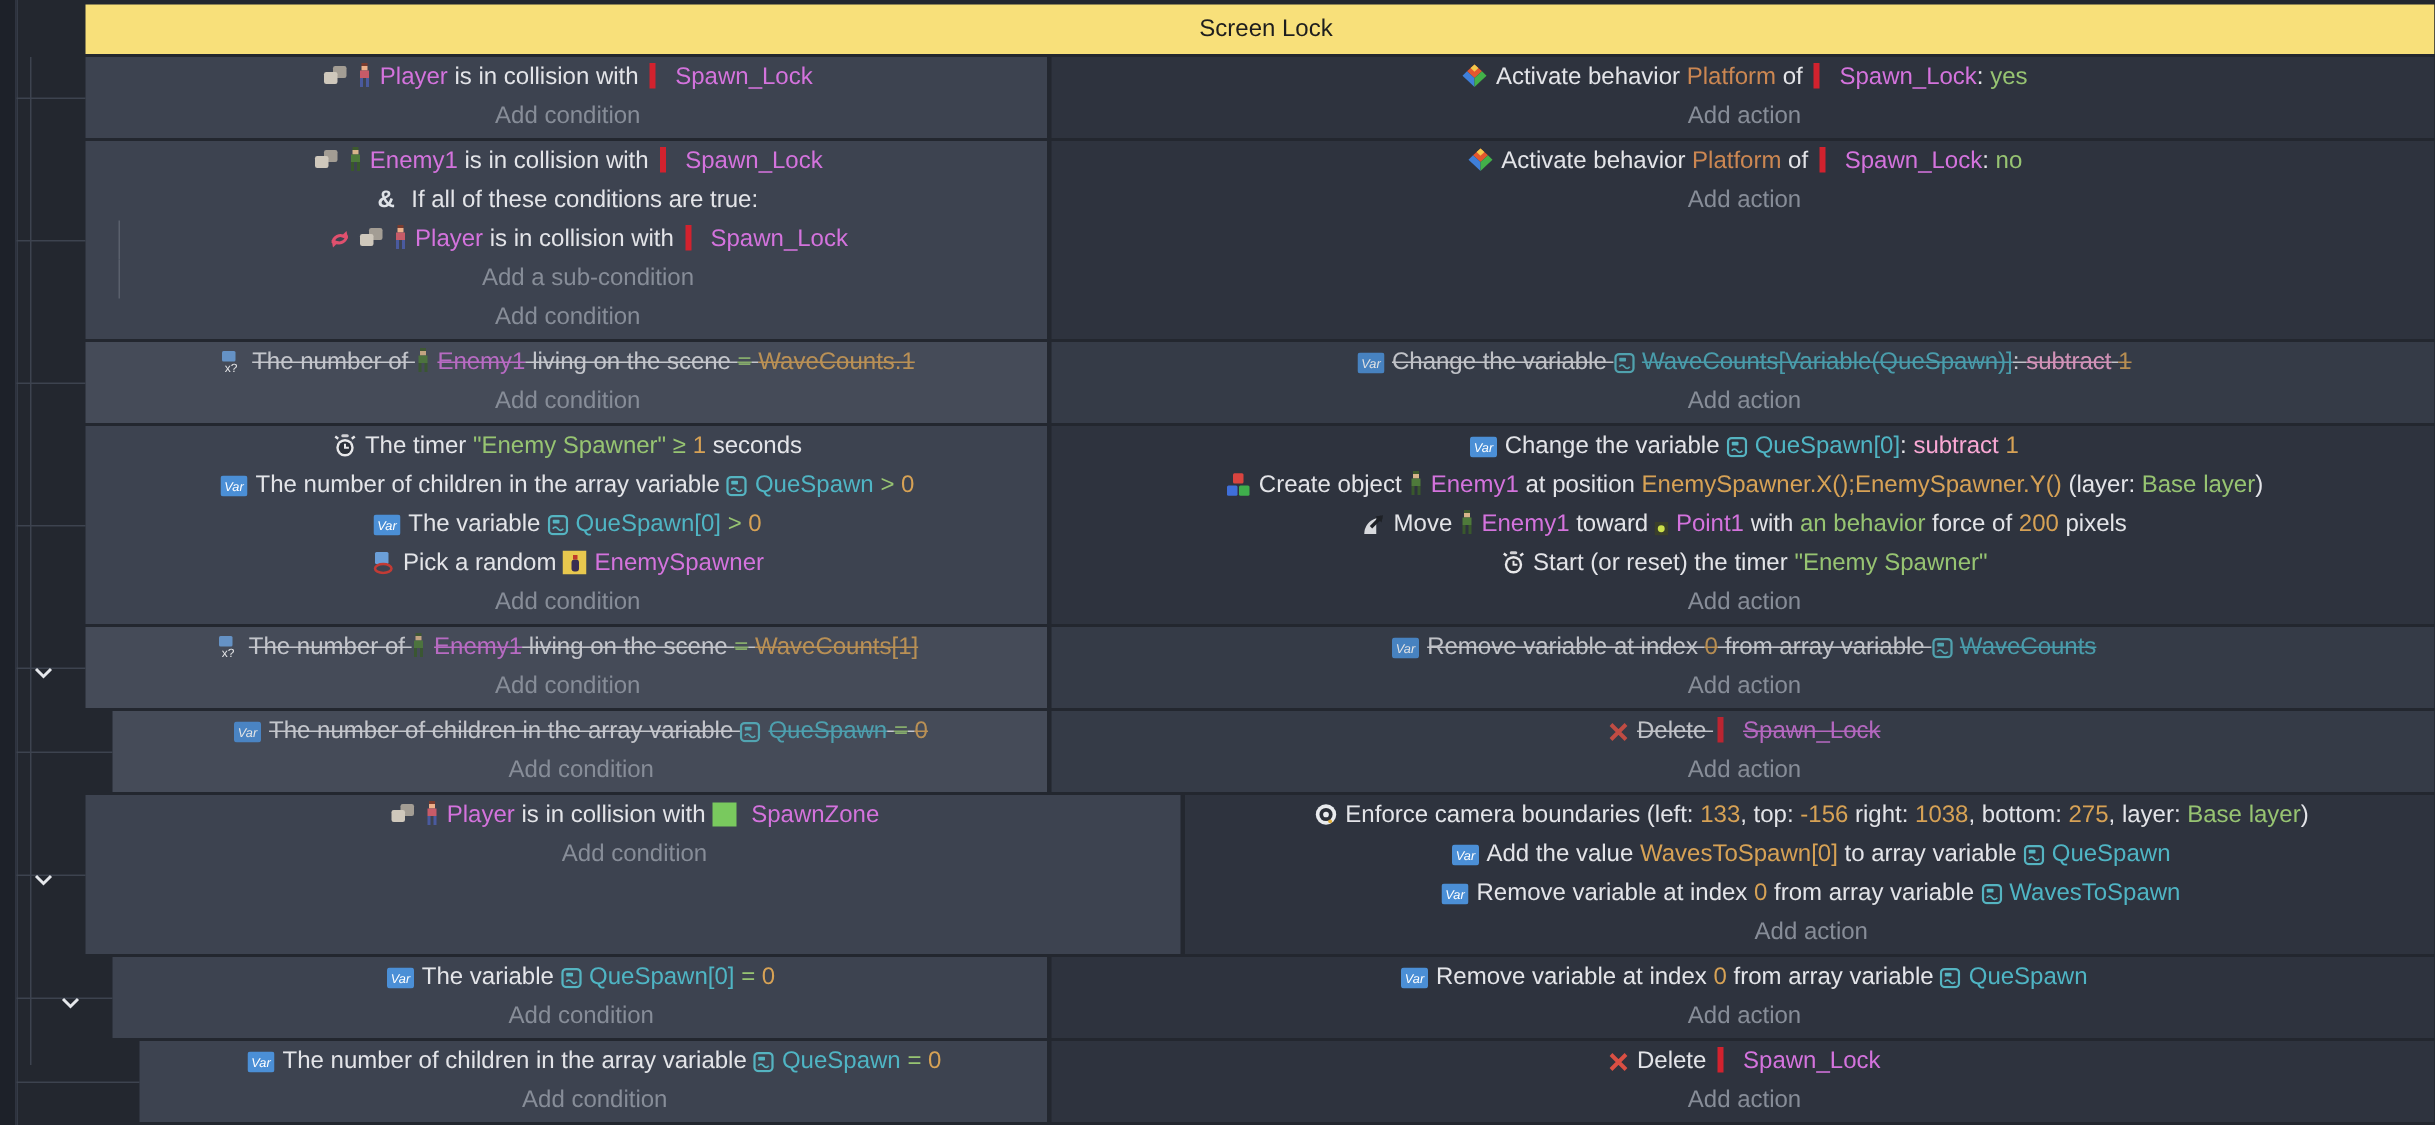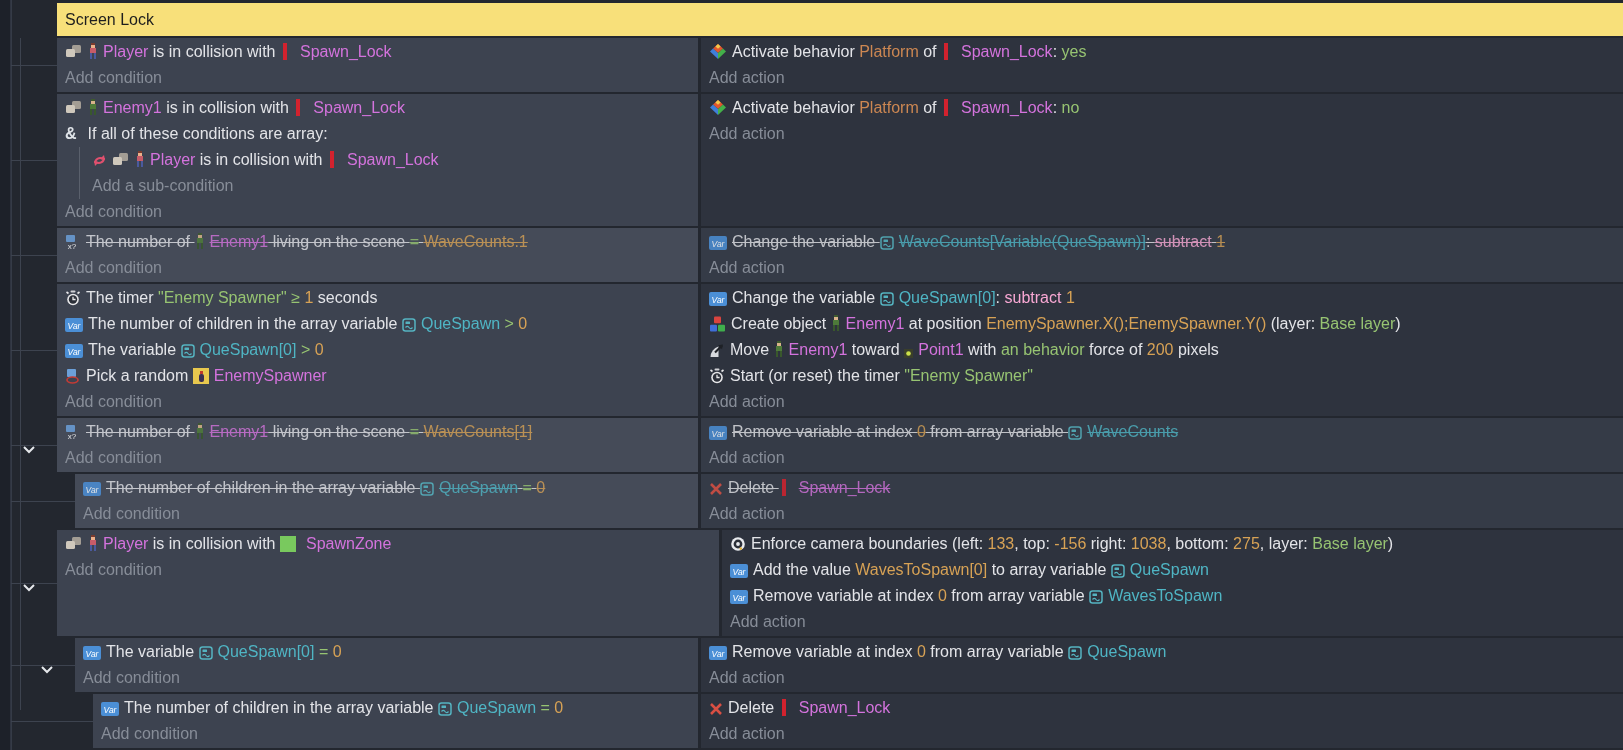--- a/index.html
+++ b/index.html
@@ -7,21 +7,21 @@
     width:1623px;height:750px;overflow:hidden;position:relative;
     background:#23272f;
     font-family:"Liberation Sans",sans-serif;
     font-size:16px;color:#e3e4e8;
   }
   .left-strip{position:absolute;left:0;top:0;width:10px;height:750px;background:#1d2129;border-right:1px solid #2f3440;}
   .vline{position:absolute;left:11px;top:0;width:1px;height:750px;background:#353b47;}
   .vline2{position:absolute;left:20px;top:38px;width:1px;height:672px;background:#3d434f;}
   .tick{position:absolute;height:1px;background:#3d434f;}
   .chev{position:absolute;width:14px;height:9px;}
-  #sheet{position:absolute;left:0;top:3px;width:1623px;}
+  #sheet{position:absolute;left:0;top:3px;width:1623px;text-align:center;}
   .comment-row{
     margin-left:57px;height:33px;line-height:33px;
     background:#f8e07a;color:#1e1e1e;padding-left:8px;
     font-size:16px;margin-bottom:2px;
   }
   .event-row{display:flex;align-items:stretch;margin-bottom:2px;position:relative;}
   .cond{background:#3d4350;padding:1px 6px 1px 8px;box-sizing:border-box;flex:none;}
   .acts{background:#2e333e;padding:1px 6px 1px 8px;box-sizing:border-box;flex:1;margin-left:3px;}
   .event-row.disabled .cond{background:#454b58;}
   .event-row.disabled .acts{background:#353b47;}
@@ -84,21 +84,21 @@
           <div class="line"><span class="ic"><svg width="18" height="16">
                 <rect x="7" y="1" width="9" height="8" rx="1.5" fill="#a39d94"></rect>
                 <rect x="1" y="5" width="9" height="8" rx="1.5" fill="#cfc8bc"></rect>
               </svg></span><span class="ic"><svg width="10" height="17">
                 <rect x="3" y="0" width="4" height="2" fill="#3e5a2e"></rect>
                 <rect x="3" y="2" width="4" height="3" fill="#d8b48a"></rect>
                 <rect x="2" y="5" width="6" height="5" fill="#4e7a3a"></rect>
                 <rect x="2" y="10" width="2" height="6" fill="#39582c"></rect>
                 <rect x="6" y="10" width="2" height="6" fill="#39582c"></rect>
               </svg></span><span class="seg obj">Enemy1</span><span class="seg t"> is in collision with </span><span class="ic" style="vertical-align: baseline;"><span class="rbar"></span></span><span class="seg obj">Spawn_Lock</span></div>
-          <div class="line"><span class="ic" style="vertical-align: baseline;"><span class="amp">&amp;</span></span><span class="seg t">If all of these conditions are array:</span></div>
+          <div class="line"><span class="ic" style="vertical-align: baseline;"><span class="amp">&amp;</span></span><span class="seg t">If all of these conditions are true:</span></div>
           <div class="line subline"><span class="ic"><svg width="15" height="15" viewBox="0 0 15 15">
                 <path d="M3 10 a5 5 0 0 1 8-4" stroke="#e0506e" stroke-width="2" fill="none"></path>
                 <path d="M12 2 l1 5 -5 -1 z" fill="#e0506e"></path>
                 <path d="M12 5 a5 5 0 0 1 -8 4" stroke="#e0506e" stroke-width="2" fill="none"></path>
                 <path d="M3 13 l-1 -5 5 1 z" fill="#e0506e"></path>
               </svg></span><span class="ic"><svg width="18" height="16">
                 <rect x="7" y="1" width="9" height="8" rx="1.5" fill="#a39d94"></rect>
                 <rect x="1" y="5" width="9" height="8" rx="1.5" fill="#cfc8bc"></rect>
               </svg></span><span class="ic"><svg width="10" height="17">
                 <rect x="3" y="0" width="4" height="2" fill="#7a3b2e"></rect>
@@ -264,21 +264,21 @@
           <div class="line addlink">Add condition</div>
         </div>
         <div class="acts">
           <div class="line"><span class="ic"><svg width="14" height="14">
                 <path d="M2 2 L12 12 M12 2 L2 12" stroke="#d94f43" stroke-width="2.6"></path>
               </svg></span><span class="seg t">Delete </span><span class="ic" style="vertical-align: baseline;"><span class="rbar"></span></span><span class="seg obj">Spawn_Lock</span></div>
           <div class="line addlink">Add action</div>
         </div>
       </div>
       <div class="event-row" style="margin-left: 57px; min-height: 106px;">
-        <div class="cond" style="width: 662px;">
+        <div class="cond" style="width: 730px;">
           <div class="line"><span class="ic"><svg width="18" height="16">
                 <rect x="7" y="1" width="9" height="8" rx="1.5" fill="#a39d94"></rect>
                 <rect x="1" y="5" width="9" height="8" rx="1.5" fill="#cfc8bc"></rect>
               </svg></span><span class="ic"><svg width="10" height="17">
                 <rect x="3" y="0" width="4" height="2" fill="#7a3b2e"></rect>
                 <rect x="3" y="2" width="4" height="3" fill="#eeb08a"></rect>
                 <rect x="2" y="5" width="6" height="5" fill="#c75b68"></rect>
                 <rect x="2" y="10" width="2" height="6" fill="#4a5a9e"></rect>
                 <rect x="6" y="10" width="2" height="6" fill="#4a5a9e"></rect>
               </svg></span><span class="seg obj">Player</span><span class="seg t"> is in collision with </span><span class="ic" style="vertical-align: baseline;"><span class="zone"></span></span><span class="seg obj">SpawnZone</span></div>

